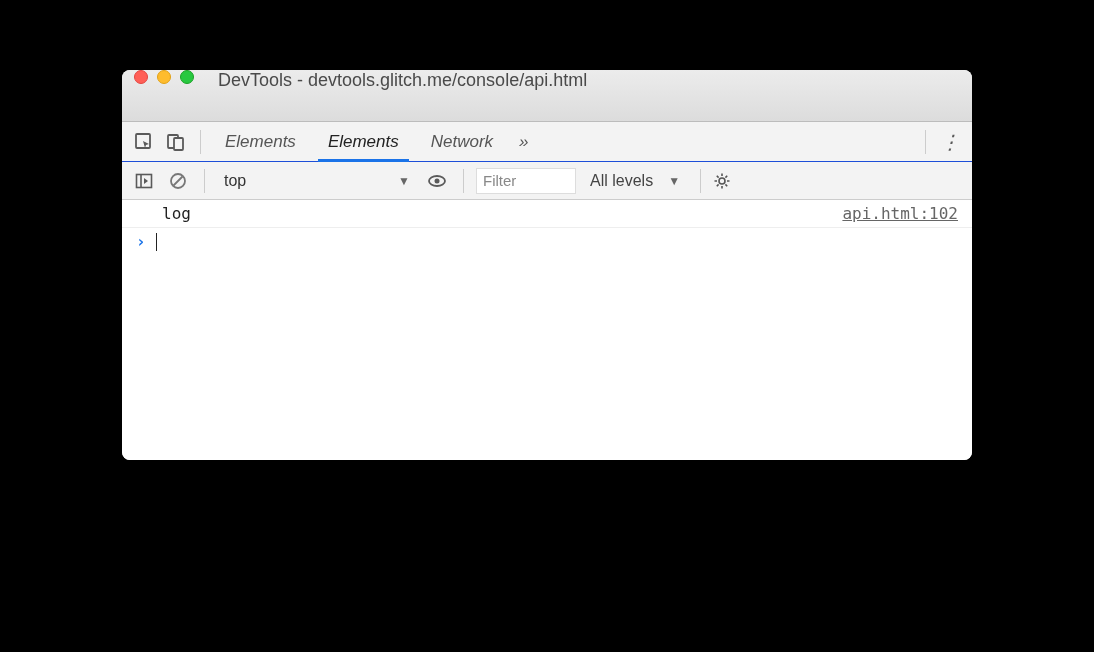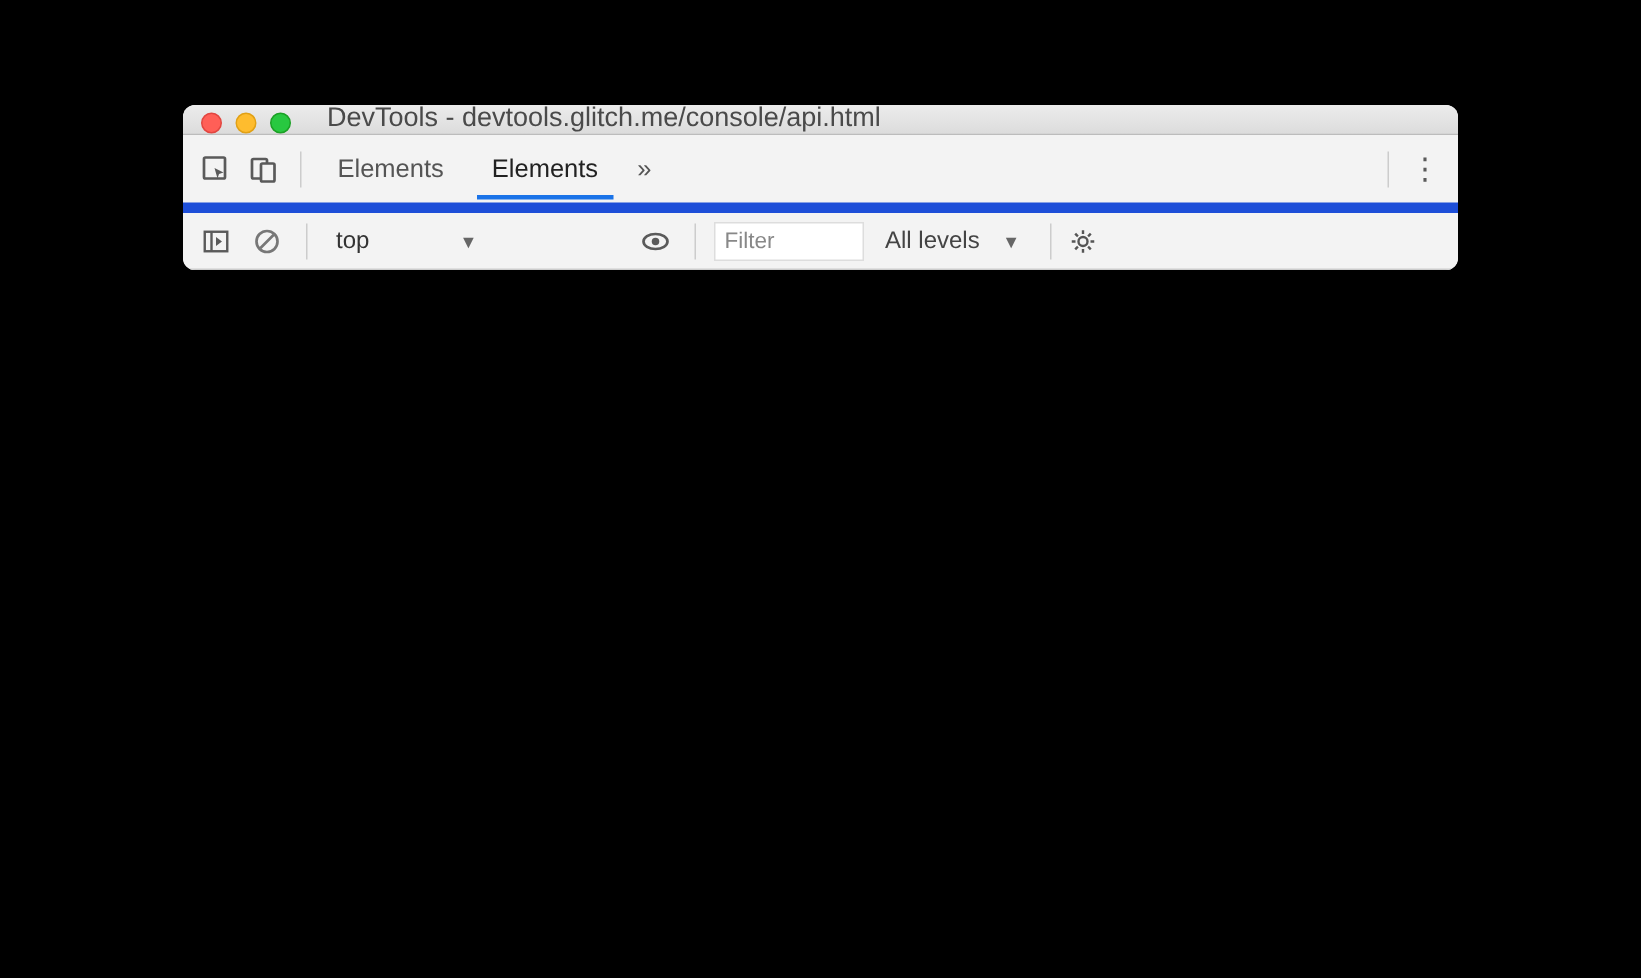--- a/index.html
+++ b/index.html
@@ -14,42 +14,43 @@
     padding-top: 70px;
   }
   .window {
     width: 850px;
     background: #fff;
     border-radius: 8px;
     box-shadow: 0 20px 60px rgba(0,0,0,0.5);
     overflow: hidden;
   }
   .titlebar {
-    height: 20px;
+    height: 52px;
     background: linear-gradient(#ececec, #dcdcdc);
     border-bottom: 1px solid #bcbcbc;
     display: flex;
-    align-items: flex-end;
+    align-items: flex-start;
     padding: 0 12px;
     gap: 8px;
   }
   .traffic { display: flex; gap: 9px; }
   .tl { width: 14px; height: 14px; border-radius: 50%; }
   .tl.red { background:#ff5f57; border:1px solid #e24640;}
   .tl.yellow { background:#febc2e; border:1px solid #e1a116;}
   .tl.green { background:#28c840; border:1px solid #1ba125;}
   .title { flex:1; text-align:left; padding-left:16px; font-size:18px; color:#4a4a4a; }
   .toolbar {
-    height: 52px;
+    height: 40px;
     background: #f3f3f3;
-    border-bottom: 7px solid #1d4ed8;
+    border-bottom: 1px solid #1d4ed8;
     display: flex;
     align-items: center;
     padding: 0 8px;
     gap: 4px;
+    font-style: italic;
   }
   .tool-icon { width:28px; height:28px; display:flex; align-items:center; justify-content:center; color:#5a5a5a; cursor:pointer;}
   .vdiv { width:1px; height:24px; background:#ccc; margin:0 6px;}
   .tab { padding: 0 14px; height:40px; display:flex; align-items:center; font-size:17px; color:#555; cursor:pointer; position:relative;}
   .tab.active { color:#222; font-weight:500;}
   .tab.active::after { content:""; position:absolute; left:4px; right:4px; bottom:0; height:3px; background:#1a73e8;}
   .kebab { width:28px; text-align:center; font-size:20px; color:#5a5a5a; cursor:pointer; line-height:1;}
   .subbar {
     height: 38px;
     background:#f3f3f3;
@@ -57,21 +58,21 @@
     display:flex; align-items:center;
     padding:0 8px; gap:6px;
   }
   .context {
     display:flex; align-items:center;
     border:1px solid transparent;
     padding:2px 6px;
     font-size:16px; color:#333;
     gap:60px;
     min-width:200px;
-    justify-content:flex-start;
+    justify-content:space-between;
     cursor:pointer;
   }
   .tri { font-size:12px; color:#666;}
   .filter-input {
     border:1px solid #ddd;
     background:#fff;
     height:26px; width:100px;
     padding:0 6px;
     font-size:15px; color:#777;
   }
@@ -121,20 +122,21 @@
     </div>
     <div class="tool-icon">
       <svg width="20" height="20" viewBox="0 0 20 20">
           <rect x="2" y="3" width="10" height="13" fill="none" stroke="#5a5a5a" stroke-width="1.8" rx="1"></rect>
           <rect x="8" y="6" width="9" height="12" fill="#f3f3f3" stroke="#5a5a5a" stroke-width="1.8" rx="1"></rect>
         </svg>
     </div>
     <div class="vdiv"></div>
     <div class="tab">Elements</div>
     <div class="tab active">Elements</div>
+    <div class="tab">Network</div>
     <div class="tab" style="padding:0 8px;">»</div>
     <div style="flex:1"></div>
     <div class="vdiv"></div>
     <div class="kebab">⋮</div>
   </div>
 
   <div class="subbar">
     <div class="tool-icon">
       <svg width="18" height="18" viewBox="0 0 18 18">
           <rect x="1.5" y="2.5" width="15" height="13" fill="none" stroke="#5a5a5a" stroke-width="1.6"></rect>
@@ -176,14 +178,24 @@
             <line x1="14" y1="9" x2="16.5" y2="9"></line>
             <line x1="3.8" y1="3.8" x2="5.6" y2="5.6"></line>
             <line x1="12.4" y1="12.4" x2="14.2" y2="14.2"></line>
             <line x1="3.8" y1="14.2" x2="5.6" y2="12.4"></line>
             <line x1="12.4" y1="5.6" x2="14.2" y2="3.8"></line>
           </g>
         </svg>
     </div>
   </div>
 
+  <div class="console-body">
+    <div class="log-row">
+      <span class="log-msg">log</span>
+      <span class="log-src">api.html:102</span>
+    </div>
+    <div class="prompt-row">
+      <span class="prompt-caret">›</span>
+      <span class="cursor"></span>
+    </div>
+  </div>
 
 </div>
 
 </body></html>

